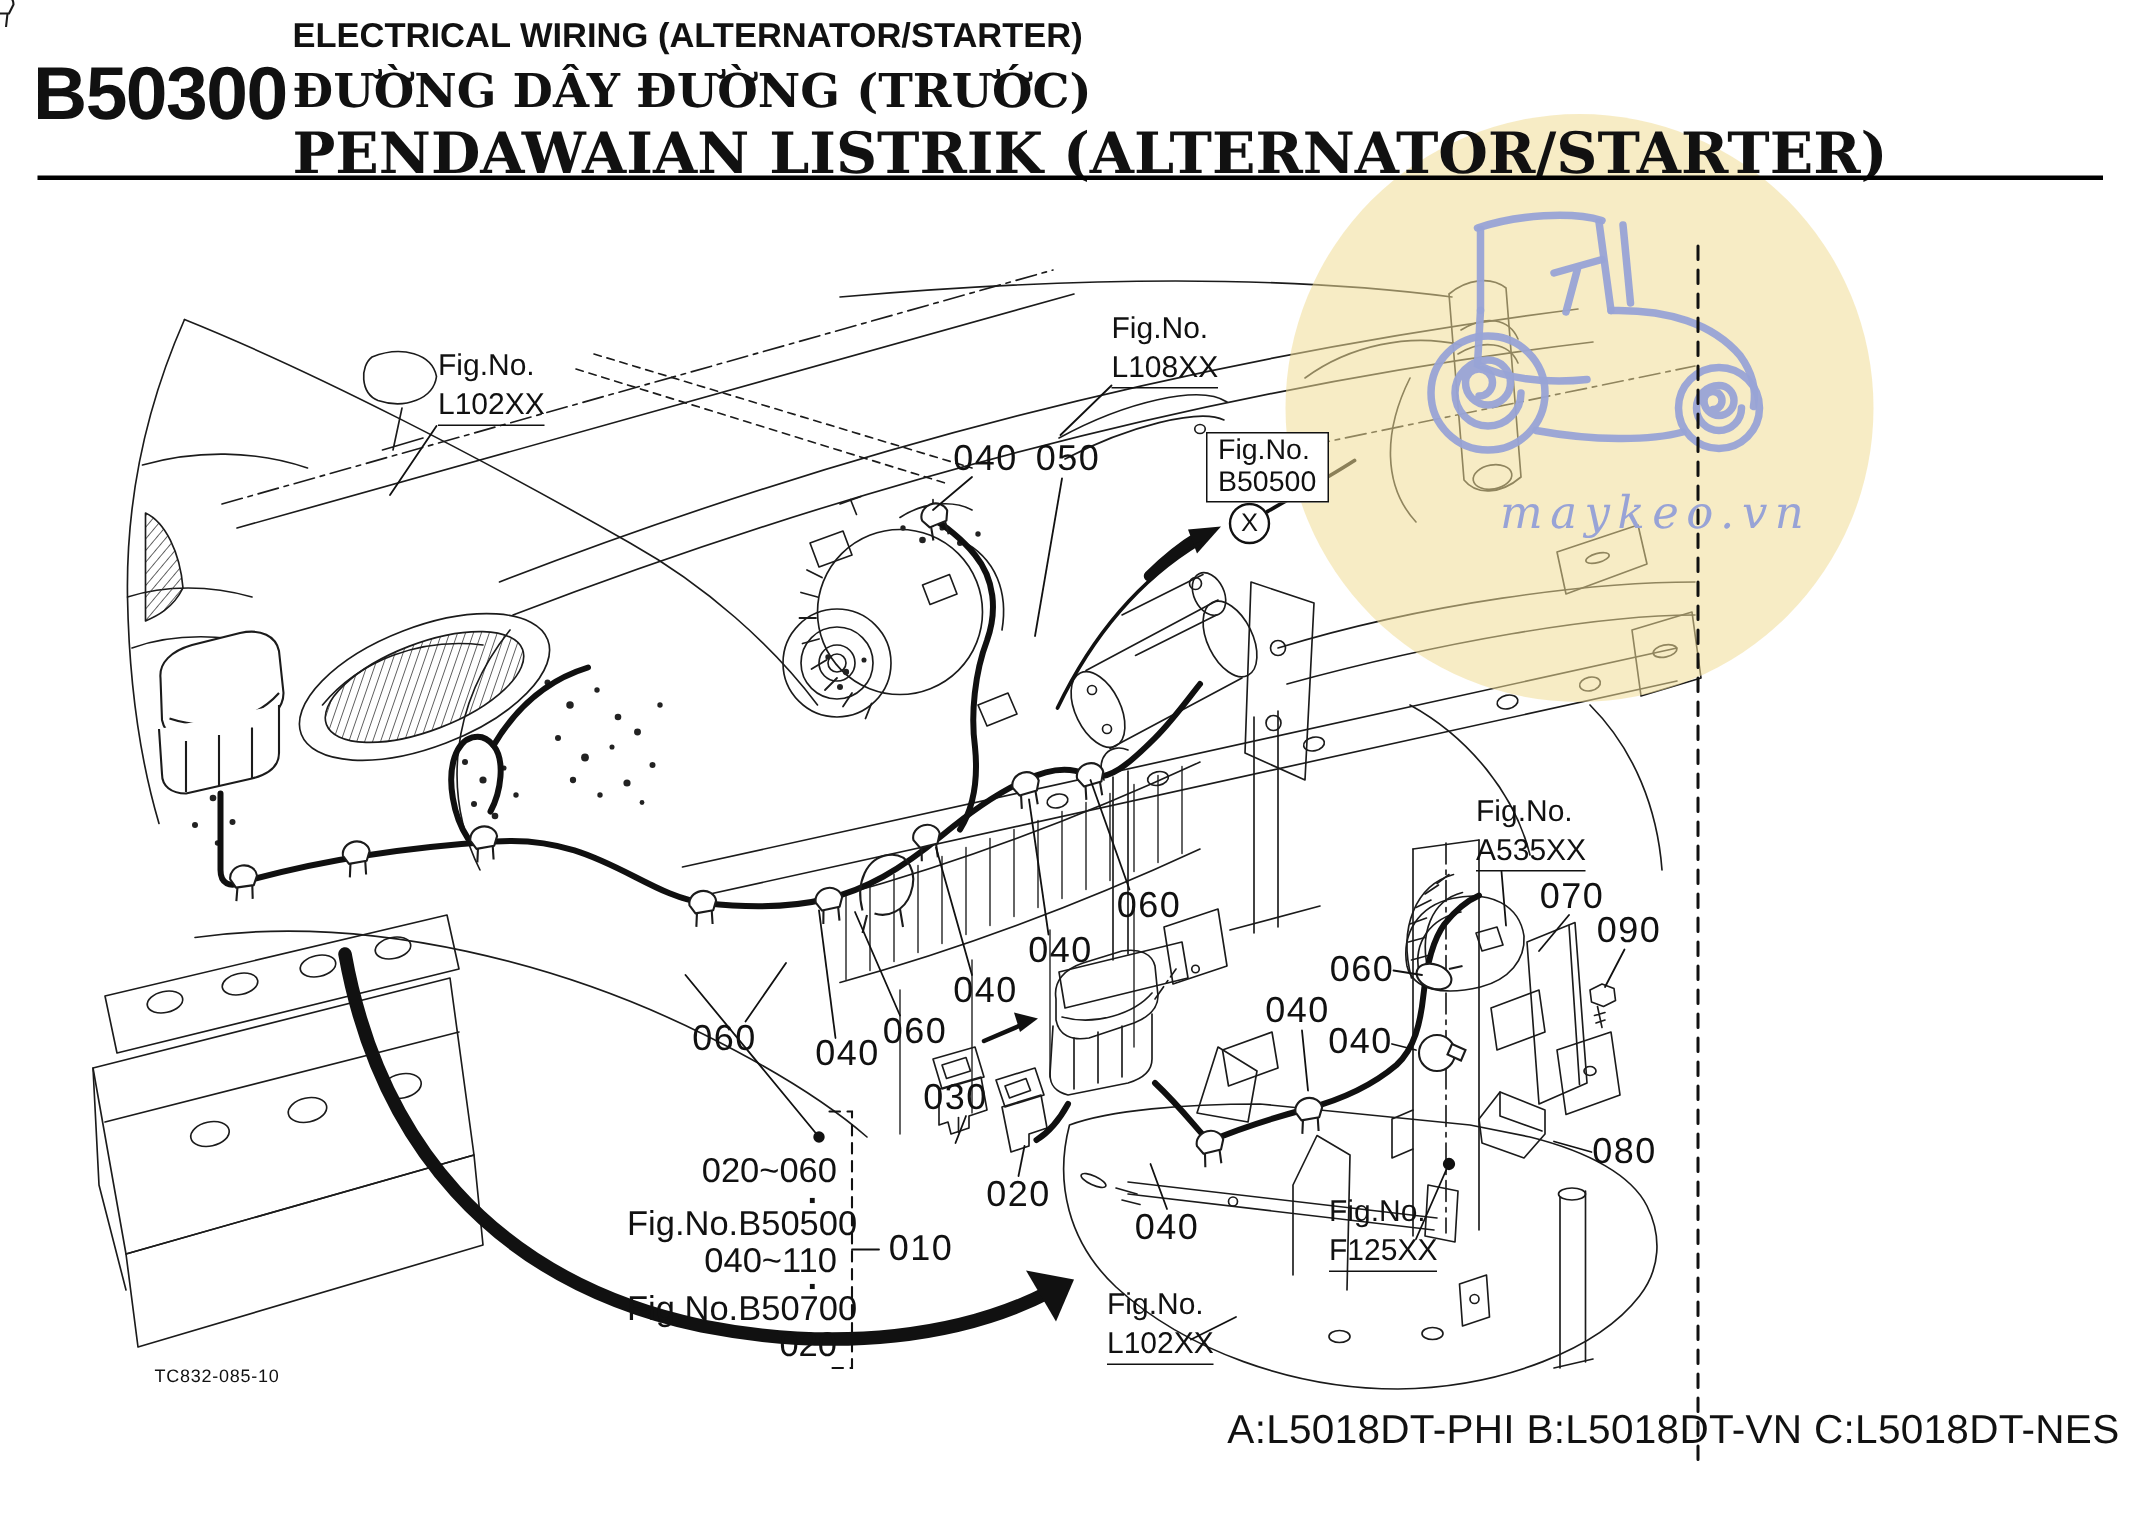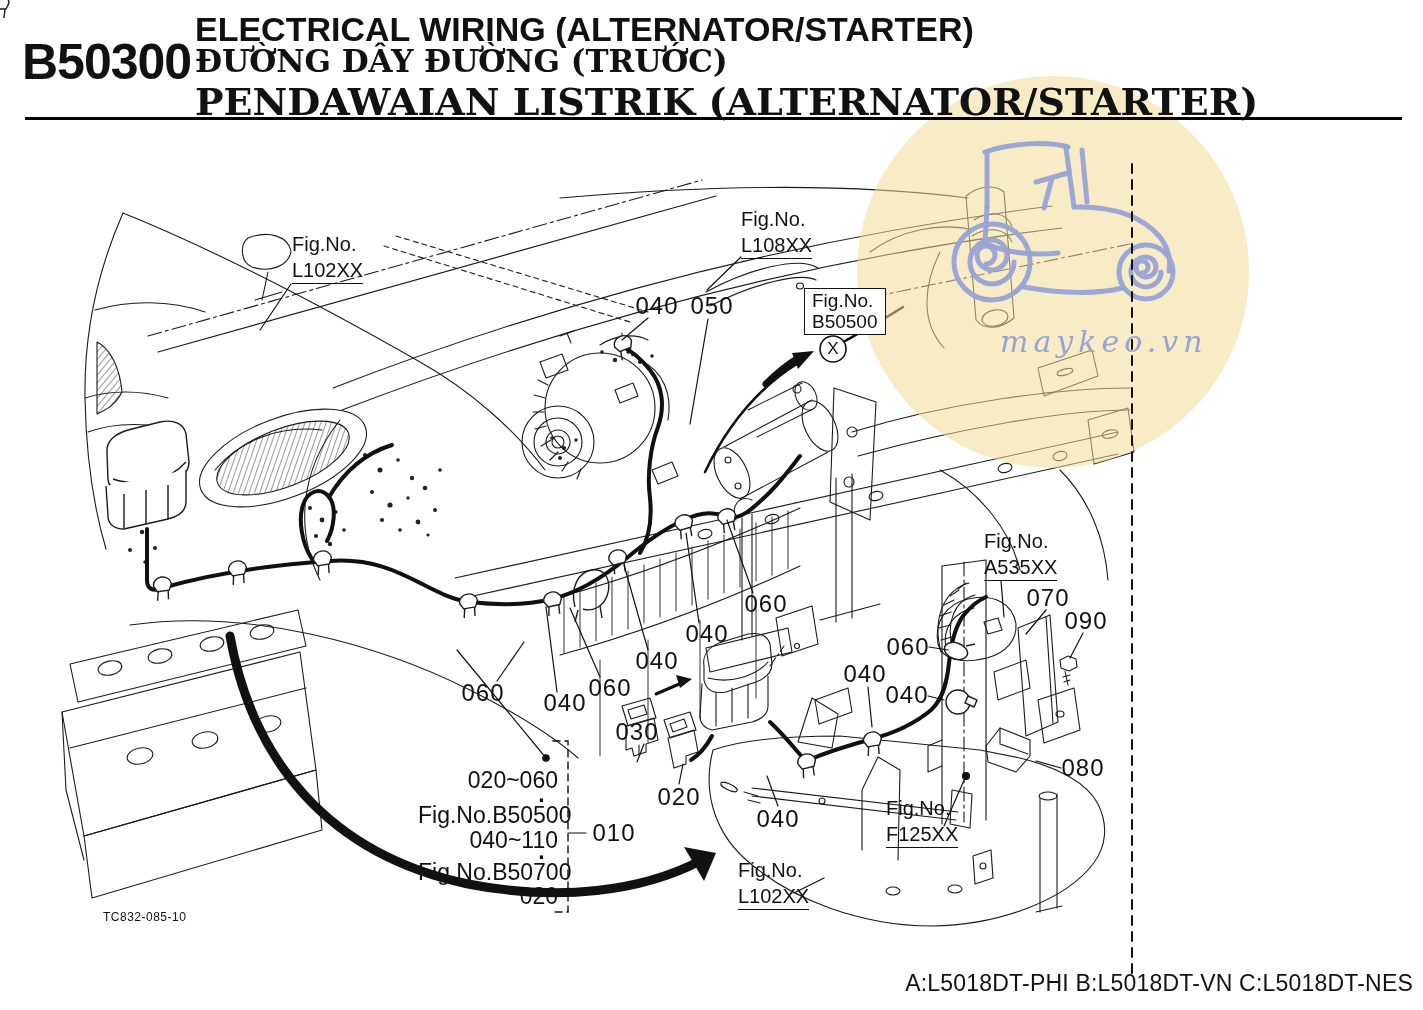--- a/index.html
+++ b/index.html
@@ -2,37 +2,37 @@
 <html><head>
 <meta charset="utf-8">
 <style>
   html,body{margin:0;padding:0;background:#fff;}
   .page{position:relative;width:1423px;height:1010px;background:#fff;overflow:hidden;
         font-family:"Liberation Sans",sans-serif;color:#111;}
   .abs{position:absolute;}
   svg{position:absolute;left:0;top:0;}
   
   .code{left:22px;top:36px;font-weight:bold;font-size:50px;line-height:1.05;letter-spacing:-1px;}
-  .t1{left:195px;top:10px;font-weight:bold;font-size:34px;line-height:1.15;}
+  .t1{left:195px;top:10px;font-weight:bold;font-size:23px;line-height:1.15;}
   .t2{left:195px;top:44px;font-weight:bold;font-size:31px;line-height:1.1;font-family:"DejaVu Serif","Liberation Serif",serif;}
   .t3{left:195px;top:81px;font-weight:bold;font-size:38px;line-height:1.1;font-family:"DejaVu Serif","Liberation Serif",serif;}
   .rule{left:25px;top:117px;width:1377px;height:3px;background:#000;}
   
   .pn{position:absolute;transform:translate(-50%,-50%);font-size:24px;letter-spacing:1px;white-space:nowrap;}
   .figref{position:absolute;font-size:20px;line-height:26px;white-space:nowrap;}
   .figref span{display:inline-block;}
   .figref .l1{display:block;}
   .figref .l2{border-bottom:1.6px solid #111;padding-bottom:0px;}
   .figref.boxed{border:1.7px solid #111;background:#fff;padding:1px 7px 2px 7px;font-size:19px;line-height:21px;}
   .figref.boxed .l2{border-bottom:none;}
   .dn{position:absolute;left:418px;width:140px;text-align:right;font-size:23px;white-space:nowrap;}
   .dn.dot{font-weight:bold;padding-right:0;width:128px;}
   .xm{position:absolute;transform:translate(-50%,-50%);font-size:17px;font-weight:normal;}
   .small-code{left:103px;top:910px;font-size:12px;letter-spacing:.5px;}
-  .models{right:10px;top:970px;font-size:23px;letter-spacing:.2px;}
+  .models{right:10px;top:938px;font-size:27px;letter-spacing:.2px;}
 </style>
 </head>
 <body>
 
 <div class="page">
 
   <svg width="1423" height="1010" viewBox="0 0 1423 1010">
     <defs>
       <pattern id="hm" width="5" height="5" patternUnits="userSpaceOnUse" patternTransform="rotate(40)">
         <line x1="0" y1="0" x2="0" y2="5" stroke="#333" stroke-width="1"></line>

